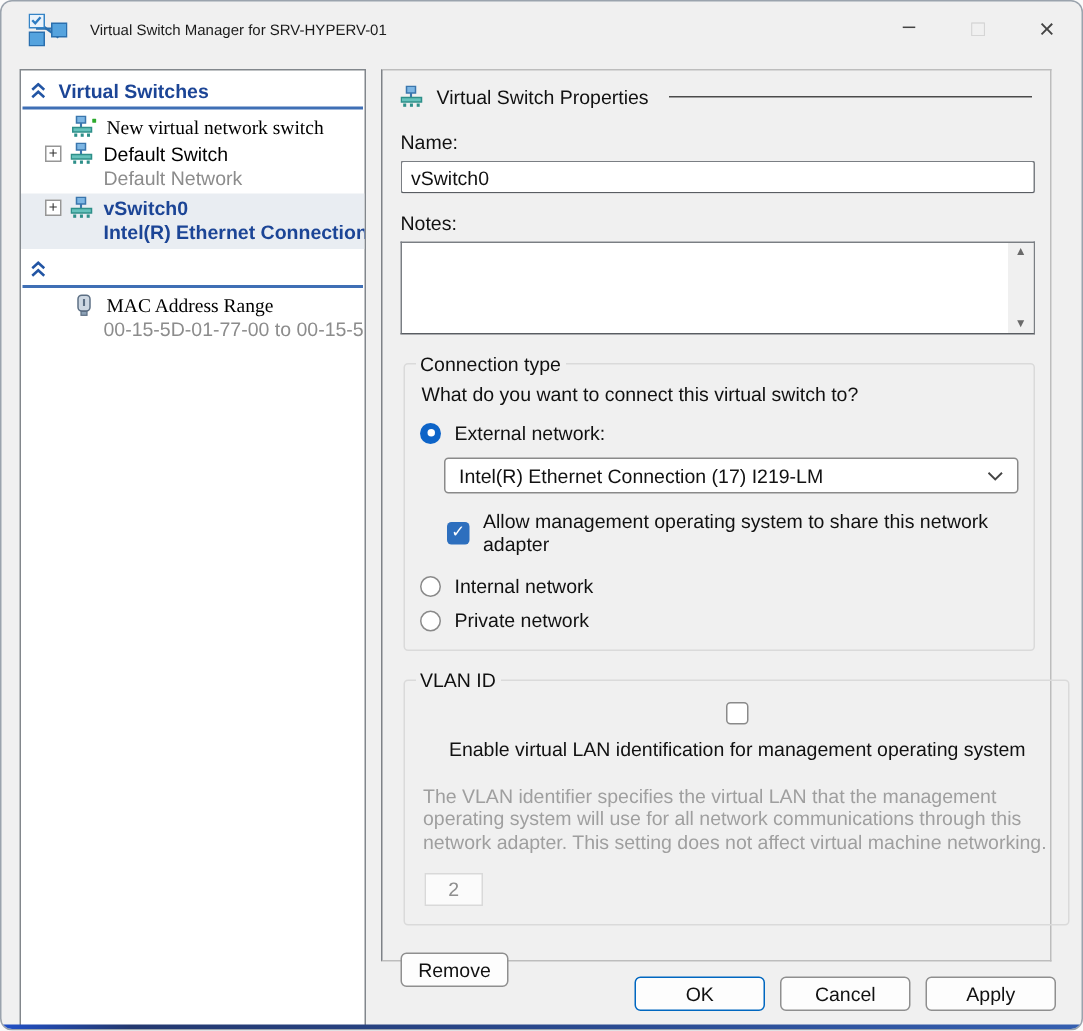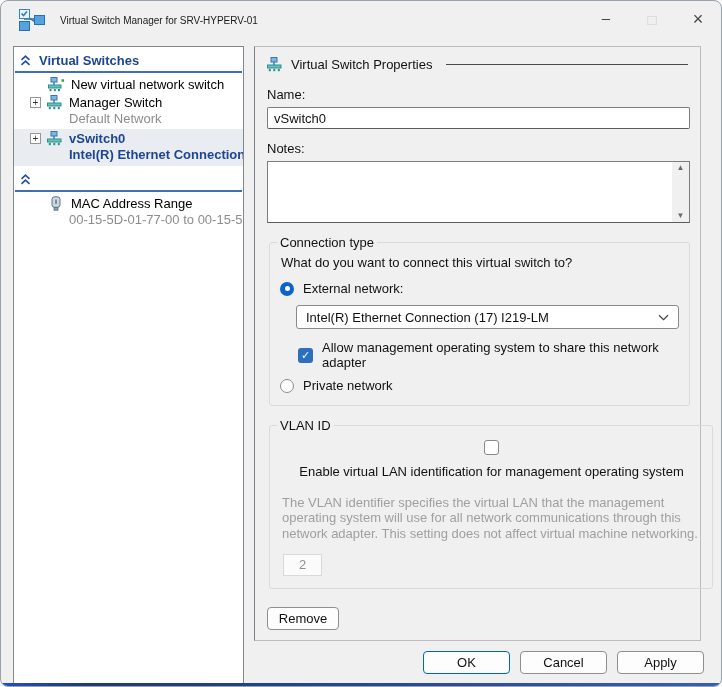--- a/index.html
+++ b/index.html
@@ -23,21 +23,21 @@
   .caption-btn.close { font-size:18px; }
   
   .tree-panel {
     position:absolute; left:12px; top:45px; width:231px; height:672px;
     background:#ffffff; border:1px solid #82878c; padding-top:4px; font-size:13px; overflow:hidden;
   }
   .tree-section-header { display:flex; align-items:center; height:19px; padding-left:6px; gap:8px;
     color:#1c4596; font-weight:bold; }
   .section-underline { border:0; border-top:2px solid #3f6fb5; margin:1px 1px 3px 1px; }
   .tree-item { display:flex; align-items:center; height:17px; padding-left:16px; gap:4px; }
-  .tree-item.no-expander { padding-left:33px; }
+  .tree-item.no-expander { padding-left:33px;font-family:Liberation Serif, serif; }
   .expander { width:11px; height:11px; border:1px solid #969696; background:#fff; color:#333;
     font-size:10px; line-height:9px; text-align:center; flex:none; }
   .tree-icon { width:18px; height:15px; flex:none; display:flex; align-items:center; justify-content:center; }
   .tree-label { white-space:nowrap; padding-left:2px; }
   .tree-sub { color:#8c8c8c; padding-left:55px; height:16px; line-height:16px; white-space:nowrap; }
   .sel-block { background:#e9edf2; padding:1px 0 3px 0; }
   .sel-block .tree-label, .sel-block .tree-sub { color:#1c4596; font-weight:bold; }
   
   .main-pane {
     position:absolute; left:253px; top:45px; width:447px; height:595px;
@@ -149,21 +149,21 @@
       <span class="tree-icon">
         <svg width="15" height="15" viewBox="0 0 15 15">
           <line x1="7" y1="4" x2="7" y2="8" stroke="#3a76ad" stroke-width="1.4"></line>
           <rect x="4" y="0.5" width="6" height="4.5" fill="#7db6e4" stroke="#3a76ad" stroke-width="1"></rect>
           <rect x="0.5" y="8" width="13.5" height="3" fill="#66c2bc" stroke="#2e8f89" stroke-width="1"></rect>
           <rect x="1.8" y="12" width="2" height="2.2" fill="#2e8f89"></rect>
           <rect x="6.3" y="12" width="2" height="2.2" fill="#2e8f89"></rect>
           <rect x="10.8" y="12" width="2" height="2.2" fill="#2e8f89"></rect>
         </svg>
       </span>
-      <span class="tree-label">Manager Switch</span>
+      <span class="tree-label">Default Switch</span>
     </div>
     <div class="tree-sub">Default Network</div>
 
     <div class="sel-block" style="margin-top:2px;">
       <div class="tree-item">
         <span class="expander">+</span>
         <span class="tree-icon">
           <svg width="15" height="15" viewBox="0 0 15 15">
             <line x1="7" y1="4" x2="7" y2="8" stroke="#3a76ad" stroke-width="1.4"></line>
             <rect x="4" y="0.5" width="6" height="4.5" fill="#7db6e4" stroke="#3a76ad" stroke-width="1"></rect>
@@ -246,20 +246,24 @@
               <path d="M1 1.2 L5.5 5.6 L10 1.2" fill="none" stroke="#454545" stroke-width="1.3"></path>
             </svg>
         </span>
       </div>
 
       <div class="check-row">
         <span class="checkbox on">✓</span>
         <span>Allow management operating system to share this network adapter</span>
       </div>
 
+      <div class="radio-row" style="margin-top:13px;">
+        <span class="radio off"></span>
+        <span>Internal network</span>
+      </div>
       <div class="radio-row" style="margin-top:8px;">
         <span class="radio off"></span>
         <span>Private network</span>
       </div>
     </fieldset>
 
     <fieldset>
       <legend>VLAN ID</legend>
 
       <div class="check-row flush" style="margin-top:4px;">

